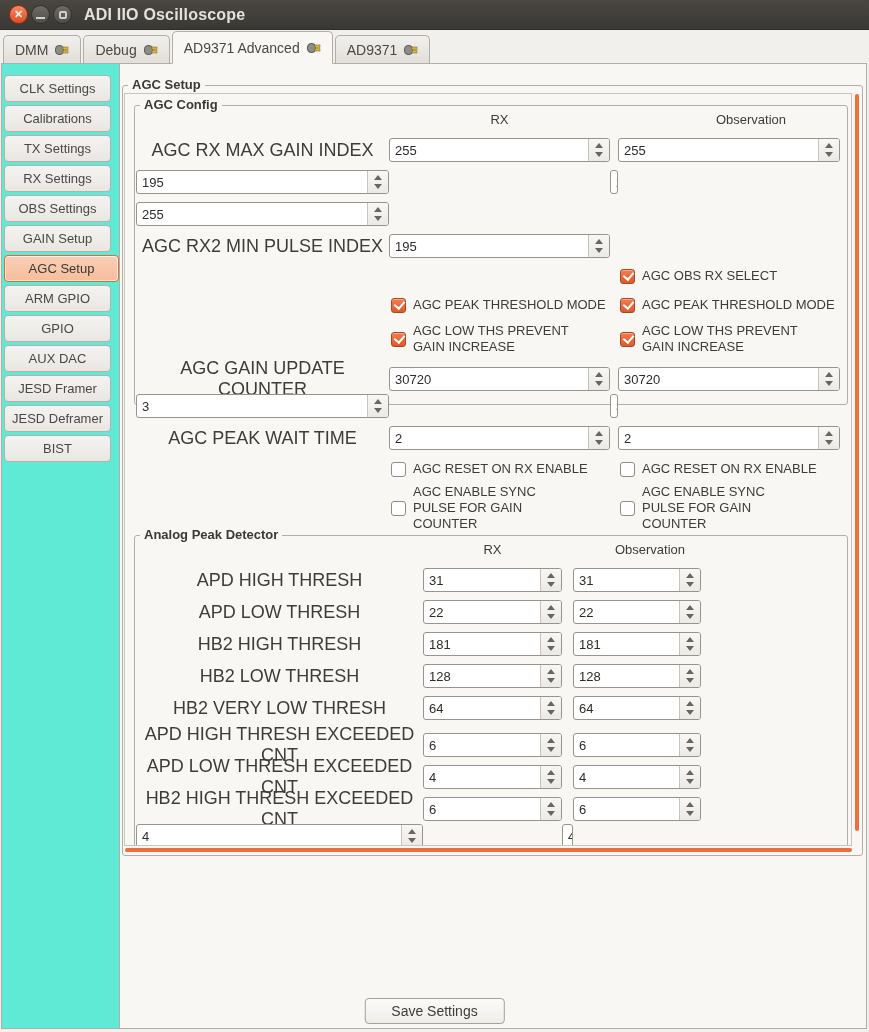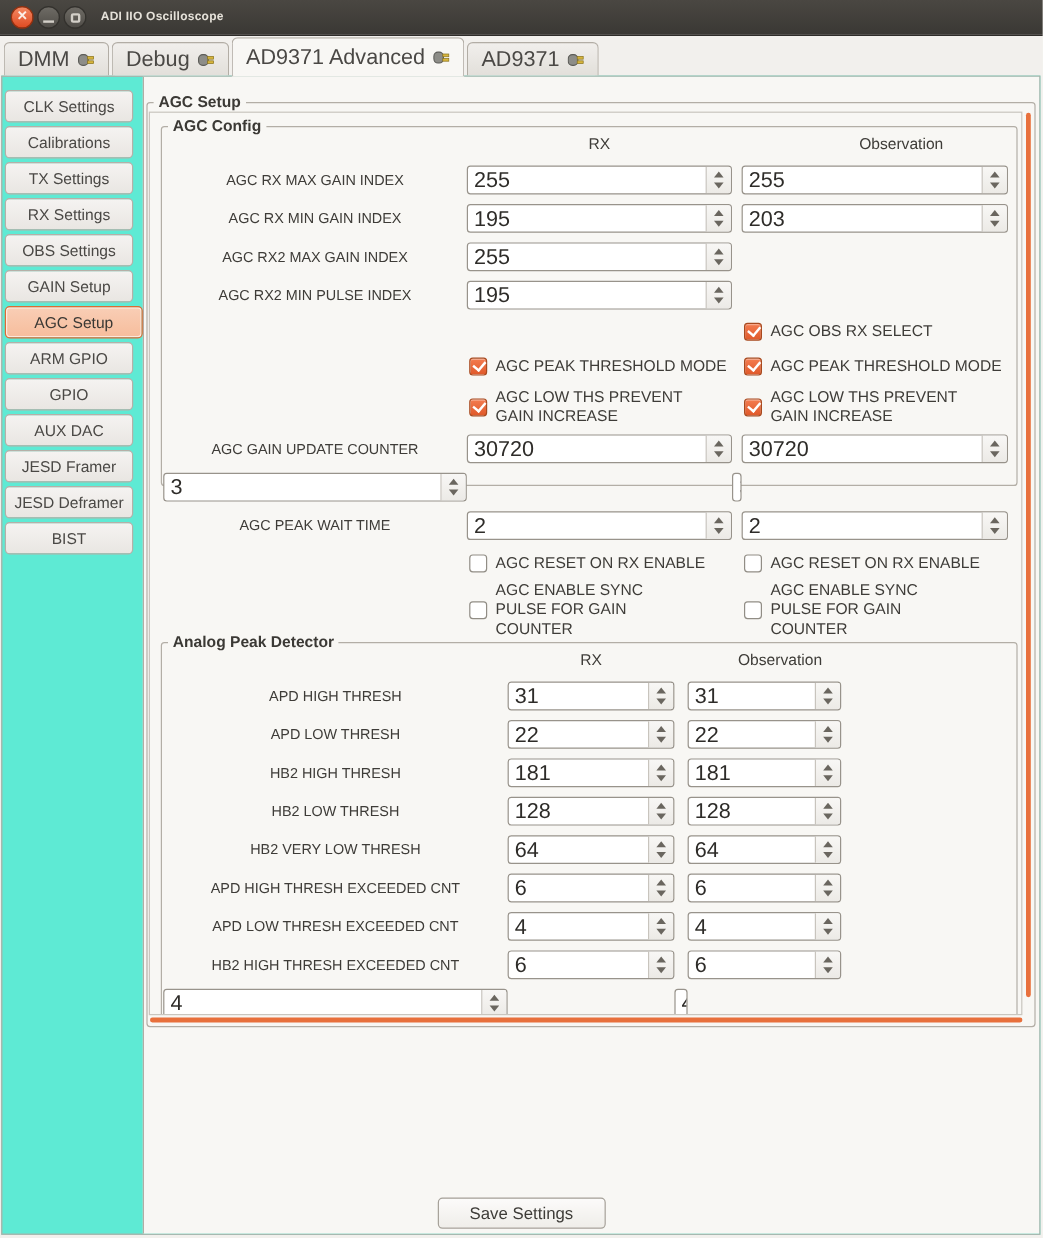--- a/index.html
+++ b/index.html
@@ -18,32 +18,32 @@
     display:flex; align-items:center; padding-left:9px;
     border-bottom:1px solid #2E2C29;
   }
   .winbtn { width:19px; height:19px; border-radius:50%; margin-right:3px;
     display:flex; align-items:center; justify-content:center; cursor:default; }
   .winbtn.close { background:linear-gradient(#F58963,#DF4B22); border:1px solid #93300F;
     color:#FCEFE8; font-size:11px; font-weight:bold; line-height:1; }
   .winbtn.minmax { background:linear-gradient(#6E6B65,#504D48); border:1px solid #33312D; }
   .glyph-min { width:9px; border-top:2px solid #D3CFC8; margin-top:6px; }
   .glyph-max { width:8px; height:8px; border:2px solid #D3CFC8; border-radius:2px; }
-  .wtitle { font-size:10px; font-weight:bold; color:#E5E1D9; margin-left:9px; letter-spacing:.2px; }
+  .wtitle { font-size:16px; font-weight:bold; color:#E5E1D9; margin-left:9px; letter-spacing:.2px; }
 
   
   .tabbar {
     position:absolute; left:0; top:30px; width:869px; height:33px;
     display:flex; align-items:flex-end; padding-left:3px; z-index:6;
   }
   .tab {
     height:28px; display:flex; align-items:center; gap:7px; padding:0 11px;
     border:1px solid #B2ADA5; border-bottom:none; border-radius:5px 5px 0 0;
     background:linear-gradient(#F1EFEC,#E2DFDA); margin-right:2px;
-    font-size:18px; color:#4A4845; white-space:nowrap; cursor:default;
+    font-size:14px; color:#4A4845; white-space:nowrap; cursor:default;
   }
   .tab.active {
     height:33px; background:#F8F7F4; position:relative; z-index:7; margin-bottom:-1px;
     border-bottom:1px solid #F8F7F4;
   }
   .plug { flex:none; display:block; }
 
   
   .notebook {
     position:absolute; left:1px; top:63px; width:866px; height:966px;
@@ -95,28 +95,28 @@
   .sec2 { top:441px; height:400px; }
 
   .row { display:grid; align-items:center; }
   .g1 { grid-template-columns:253px 221px 8px 222px; padding-left:1px; }
   .g2 { grid-template-columns:287px 139px 11px 128px; padding-left:1px; }
   .hdrrow { height:22px; align-items:flex-start; }
   .colhdr { font-size:13px; color:#3E3C38; text-align:center; }
   .g1 .colhdr.obs { transform:translateX(22px); }
   .g2 .colhdr.obs { transform:translateX(13px); }
   .h32{height:32px} .h28{height:28px} .h30{height:30px} .h38{height:38px} .h40{height:40px}
-  .rowlabel { font-size:12px; color:#3E3C38; text-align:center; padding:0 4px; }
+  .rowlabel { font-size:18px; color:#3E3C38; text-align:center; padding:0 4px; }
 
   
   .spin {
     height:24px; width:100%; background:#fff; border:1px solid #98938B; border-radius:3px;
     display:flex; align-items:stretch; overflow:hidden;
   }
-  .spin-val { flex:1; font-size:18px; color:#2E2C29; display:flex; align-items:center; padding-left:5px; }
+  .spin-val { flex:1; font-size:13px; color:#2E2C29; display:flex; align-items:center; padding-left:5px; }
   .spin-btns {
     width:21px; flex:none; border-left:1px solid #C8C4BD;
     background:linear-gradient(#F8F7F5,#ECEAE6);
     display:flex; flex-direction:column; align-items:center; justify-content:center; gap:4px;
   }
   .tup { width:0; height:0; border-left:4px solid transparent; border-right:4px solid transparent;
     border-bottom:5px solid #6A665F; }
   .tdn { width:0; height:0; border-left:4px solid transparent; border-right:4px solid transparent;
     border-top:5px solid #6A665F; }
 
@@ -237,40 +237,38 @@
             <div class="spin">
                 <span class="spin-val">255</span>
                 <span class="spin-btns">
                   <i class="tup"></i>
                   <i class="tdn"></i>
                 </span>
               </div>
           </div>
 
           <div class="row g1 h32">
-            <div class="rowlabel">AGC RX MIN GAIN INDEX</div>
             <div class="spin">
                 <span class="spin-val">195</span>
                 <span class="spin-btns">
                   <i class="tup"></i>
                   <i class="tdn"></i>
                 </span>
               </div>
             <div></div>
             <div class="spin">
                 <span class="spin-val">203</span>
                 <span class="spin-btns">
                   <i class="tup"></i>
                   <i class="tdn"></i>
                 </span>
               </div>
           </div>
 
           <div class="row g1 h32">
-            <div class="rowlabel">AGC RX2 MAX GAIN INDEX</div>
             <div class="spin">
                 <span class="spin-val">255</span>
                 <span class="spin-btns">
                   <i class="tup"></i>
                   <i class="tdn"></i>
                 </span>
               </div>
             <div></div>
               <div></div>
           </div>

